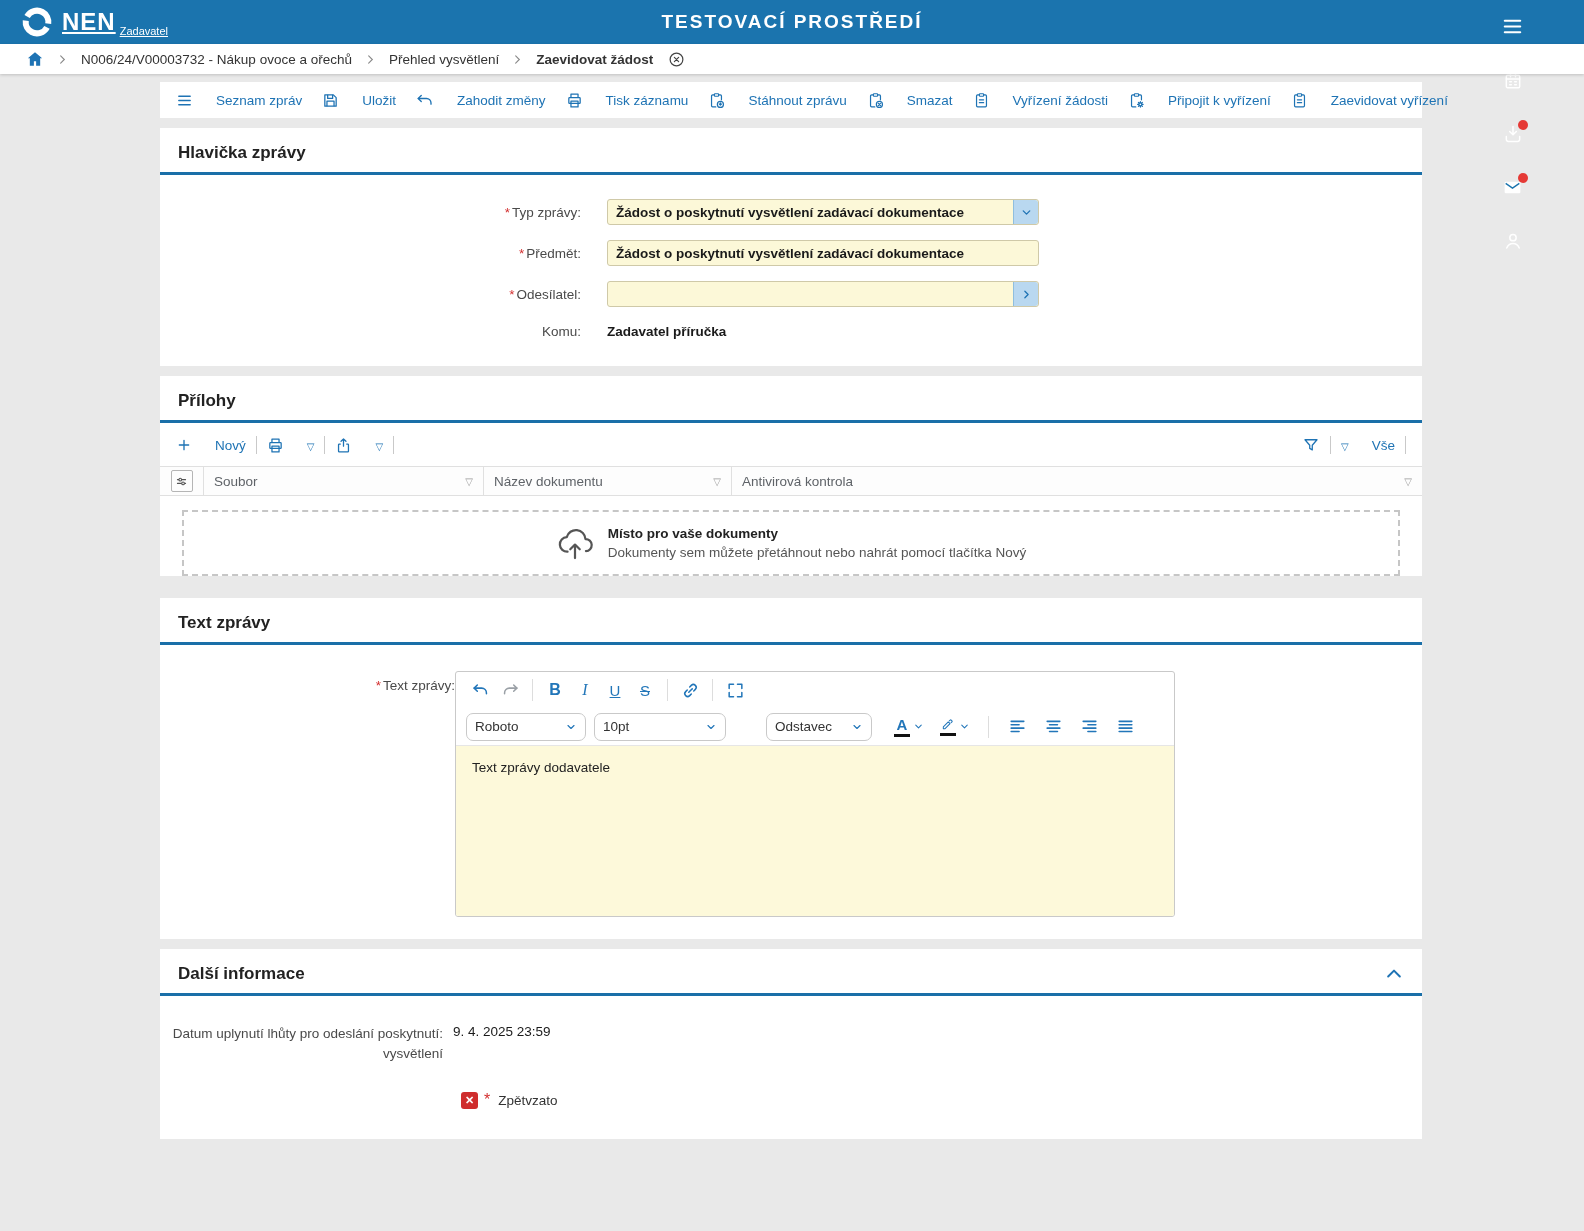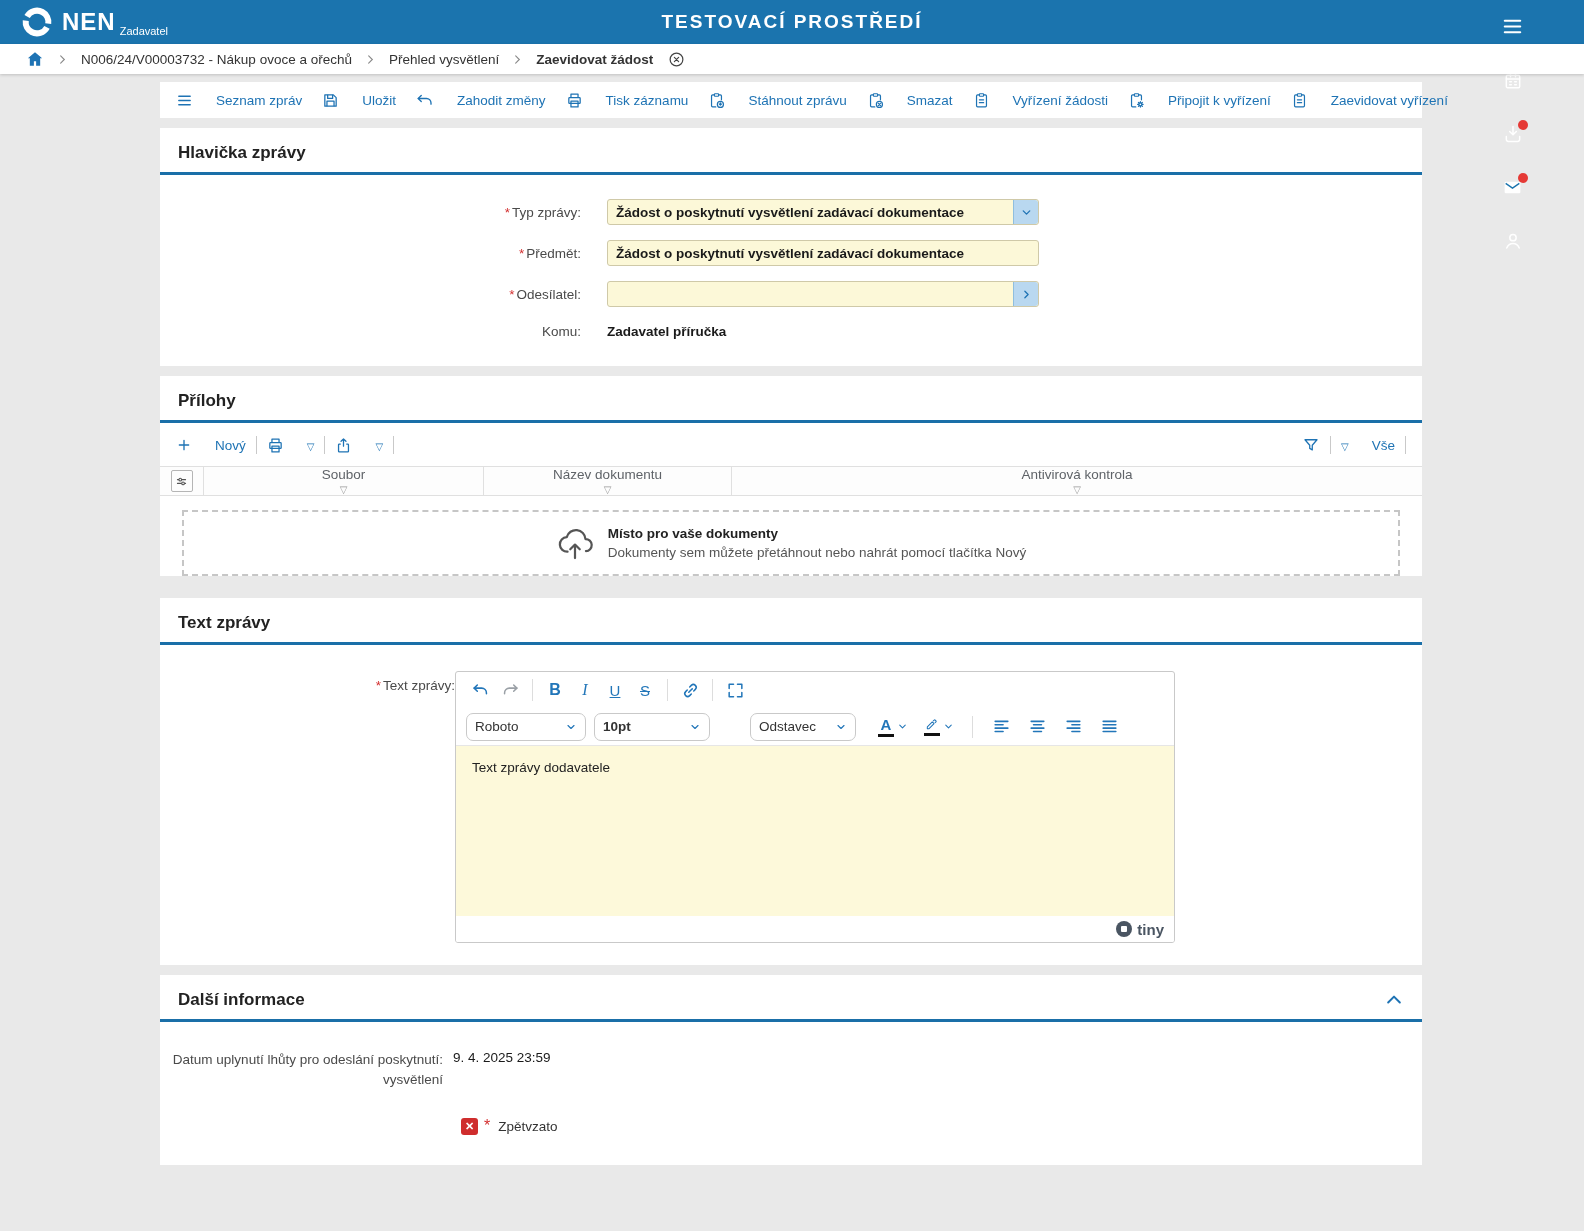--- a/index.html
+++ b/index.html
@@ -8,21 +8,21 @@
     background:#e9e9e9;
     font-family:"Liberation Sans", sans-serif;
     overflow:hidden;
     position:relative;
   }
   svg { display:block; }
 
   
   .topbar {
     height:44px; background:#1b74ae; color:#fff;
-    display:flex; align-items:center; padding:0 20px; position:relative;
+    display:flex; align-items:center; padding:0 20px; position:relative;text-decoration:underline;
   }
   .logo-area { display:flex; align-items:center; gap:8px; }
   .logo-text { font-size:24px; font-weight:bold; letter-spacing:1px; }
   .logo-sub { font-size:11px; position:relative; top:9px; left:-4px; }
   .topbar-title {
     position:absolute; left:50%; transform:translateX(-50%);
     font-size:19px; font-weight:bold; letter-spacing:2px;
   }
   .topbar-right { margin-left:auto; display:flex; align-items:center; gap:33px;flex-direction:column; }
   .time-group { display:flex; align-items:center; gap:8px; font-size:15px; }
@@ -80,21 +80,21 @@
 
   
   .attach-toolbar { display:flex; align-items:center; padding:13px 16px 10px 16px; gap:10px; }
   .spacer { flex:1; }
   .tri { font-size:10px; color:#1e73b4; position:relative; top:1px; }
   .attach-head {
     display:flex; align-items:stretch; height:30px; margin-top:2px;
     border-top:1px solid #e0e0e0; border-bottom:1px solid #e0e0e0;
     color:#5f6368; font-size:13.5px; background:#fdfdfd;
   }
-  .ah-cell { display:flex; align-items:center; border-right:1px solid #e0e0e0; padding:0 10px;flex-direction:column; }
+  .ah-cell { display:flex; align-items:center; border-right:1px solid #e0e0e0; padding:0 10px; }
   .ah-c0 { width:44px; justify-content:center; }
   .ah-c1 { width:280px; }
   .ah-c2 { width:248px; }
   .ah-c3 { flex:1; border-right:none; }
   .ah-cell .lbl { flex:1; }
   .ah-tri { font-size:10px; color:#9a9a9a; }
   .slider-box {
     width:22px; height:22px; border:1px solid #b5b5b5; border-radius:2px;
     display:flex; align-items:center; justify-content:center; color:#555; cursor:pointer;
   }
@@ -113,21 +113,21 @@
   .ed-row2 { height:38px; display:flex; align-items:center; padding:0 10px; gap:8px; border-bottom:1px solid #e6e6e6; }
   .ed-btn { width:28px; height:28px; display:flex; align-items:center; justify-content:center; color:#2276b9; cursor:pointer; border-radius:3px; }
   .ed-btn.dis { color:#9aa0a6; }
   .ed-sep { width:1px; height:22px; background:#ddd; margin:0 6px; }
   .ed-select {
     height:28px; border:1px solid #c9c9c9; border-radius:7px;
     display:flex; align-items:center; justify-content:space-between;
     padding:0 8px; font-size:13.5px; color:#333; cursor:pointer; background:#fff;
   }
   .sel-font { width:120px; }
-  .sel-size { width:116px;font-weight:bold; }
+  .sel-size { width:132px; }
   .sel-para { width:106px; margin-left:32px; }
   .fmt-b { font-weight:bold; font-size:16px; }
   .fmt-i { font-style:italic; font-family:"Liberation Serif",serif; font-size:16px; }
   .fmt-u { text-decoration:underline; font-size:15px; }
   .fmt-s { text-decoration:line-through; font-size:15px; }
   .color-tool { display:flex; align-items:center; cursor:pointer; }
   .a-glyph { font-weight:bold; font-size:15px; color:#2276b9; line-height:1; }
   .color-bar { width:16px; height:3px; background:#111; margin-top:2px; }
   .mini-chev { color:#2276b9; margin-left:3px; }
   .ed-content { height:170px; background:#fdf9da; padding:14px 16px; font-size:13.5px; color:#222; cursor:text; }
@@ -612,26 +612,20 @@
                 <path d="M4 5.5h16M10 9.8h10M4 14.1h16M10 18.4h10"></path>
               </svg>
           </span>
           <span class="ed-btn">
             <svg width="19" height="19" viewBox="0 0 24 24" stroke="currentColor" stroke-width="2" stroke-linecap="round">
                 <path d="M4 5.5h16M4 9.8h16M4 14.1h16M4 18.4h16"></path>
               </svg>
           </span>
         </div>
         <div class="ed-content">Text zprávy dodavatele</div>
-        <div class="ed-footer">
-          <span class="tiny-circle">
-              <span class="tiny-square"></span>
-            </span>
-          <span class="tiny-text">tiny</span>
-        </div>
       </div>
     </div>
   </section>
 
   <section class="panel">
     <div class="section-head">
       <span class="section-title">Další informace</span>
       <span class="chev-btn">
         <svg width="20" height="20" viewBox="0 0 24 24" fill="none" stroke="#1e73b4" stroke-width="2.4" stroke-linecap="round" stroke-linejoin="round">
             <path d="M5 15l7-7 7 7"></path>

